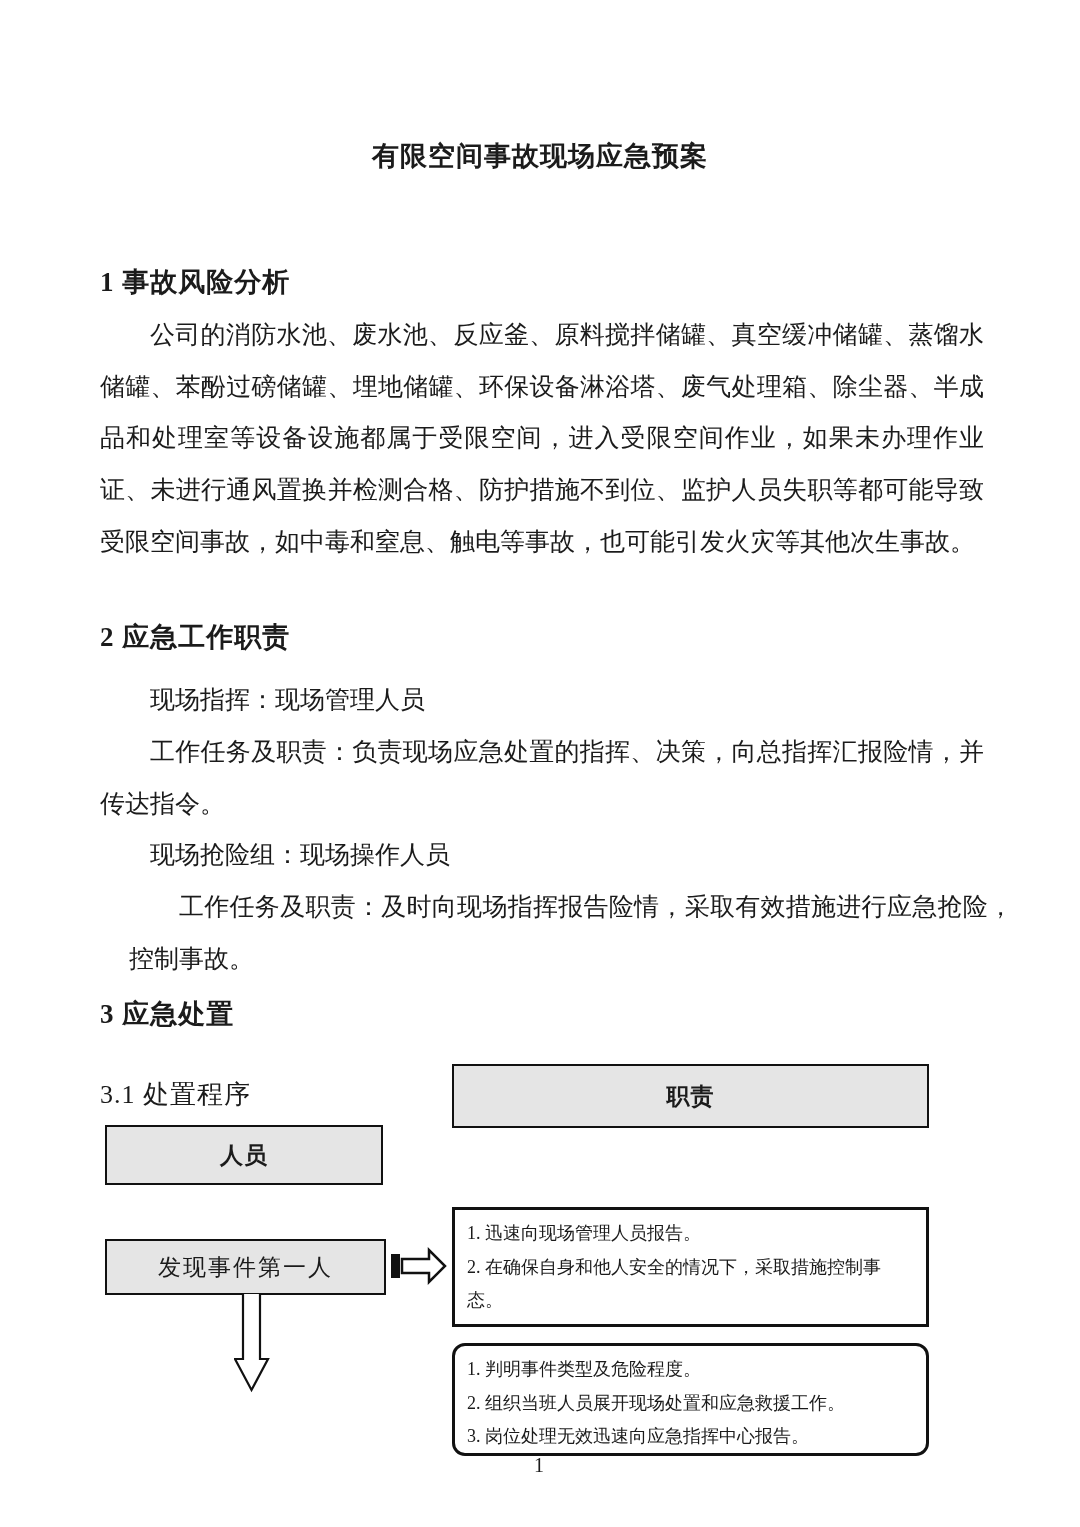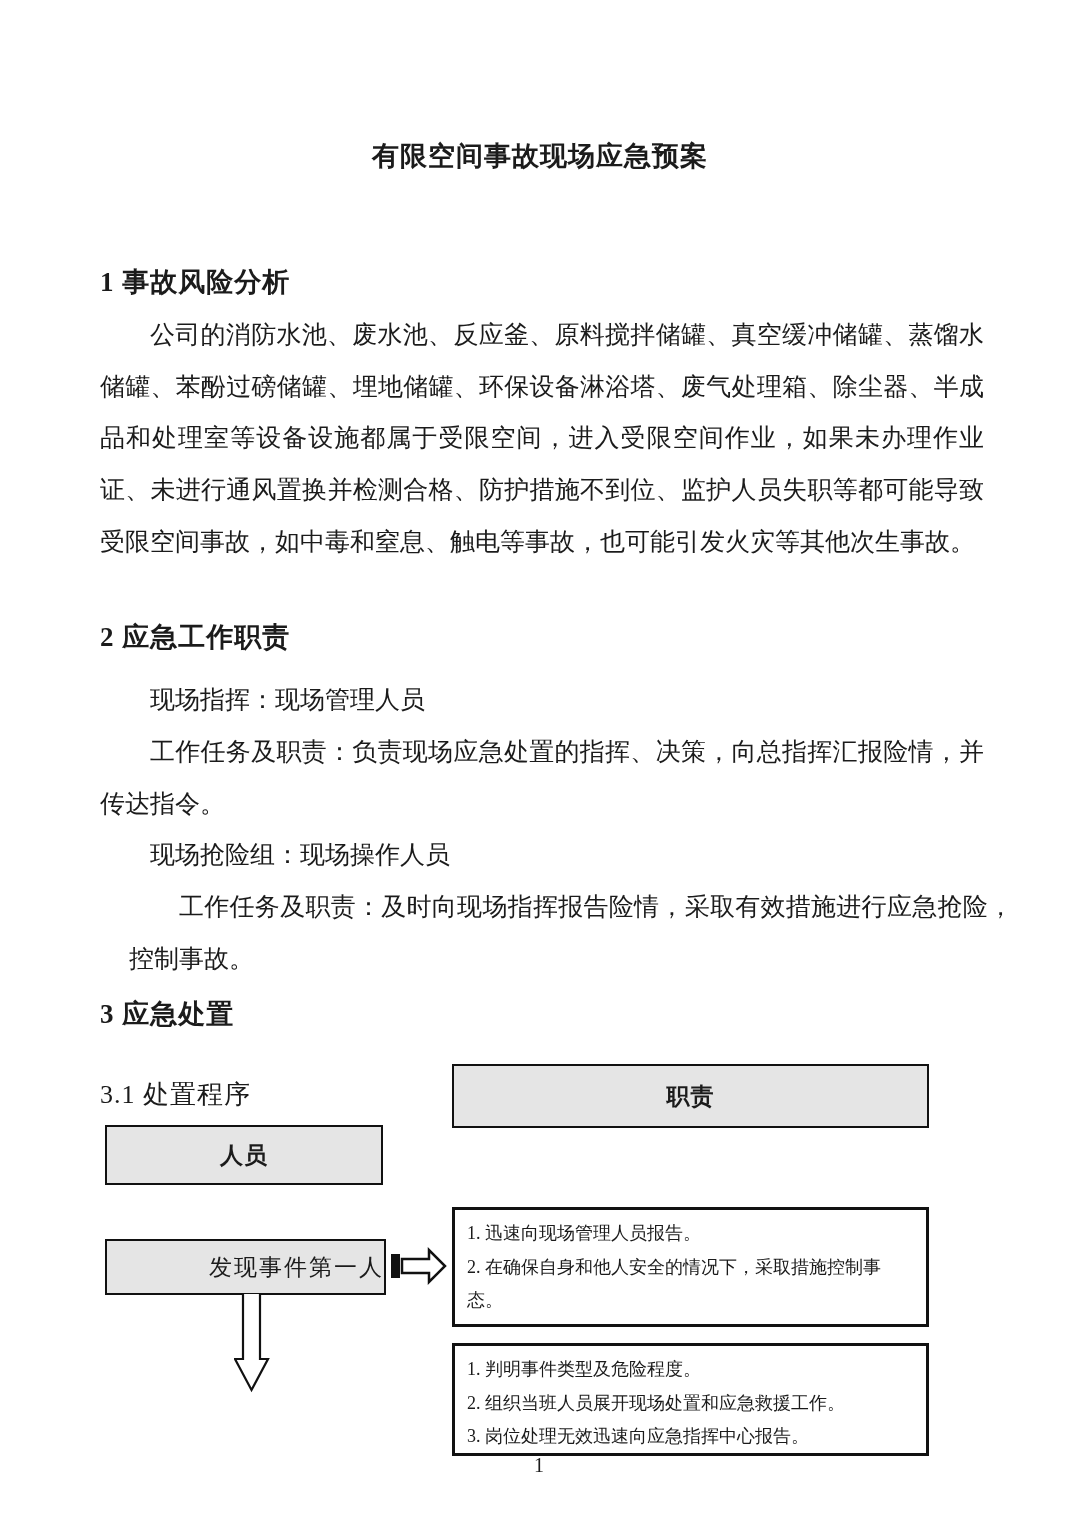--- a/index.html
+++ b/index.html
@@ -62,35 +62,35 @@
     display: flex;
     align-items: center;
     justify-content: center;
     background: #e5e5e5;
   }
   .fc-header { font-size: 23px; font-weight: bold; letter-spacing: 1px; }
   #person-header { left: 105px; top: 1125px; width: 278px; height: 60px; }
   #duty-header  { left: 452px; top: 1064px; width: 477px; height: 64px; }
   #node-discover {
     left: 105px; top: 1239px; width: 281px; height: 56px;
-    font-size: 23px; letter-spacing: 2px; justify-content: flex-end;
+    font-size: 23px; letter-spacing: 2px;
   }
   .fc-duty {
     position: absolute;
     box-sizing: border-box;
     border: 3px solid #111;
     background: #fff;
     font-size: 18px;
     line-height: 33.5px;
     padding: 7px 12px;
     white-space: pre-line;
     text-align: left;
   }
   #duty-box-1 { left: 452px; top: 1207px; width: 477px; height: 120px; }
-  #duty-box-2 { left: 452px; top: 1343px; width: 477px; height: 113px; }
+  #duty-box-2 { left: 452px; top: 1343px; width: 477px; height: 113px; border-radius: 13px; }
   .arrow-right { position: absolute; left: 390px; top: 1245px; }
   .arrow-down  { position: absolute; left: 234px; top: 1293px; }
   .page-number {
     position: absolute;
     top: 1454px; left: 0;
     width: 1078px;
     text-align: center;
     font-size: 20px;
   }
 </style>

